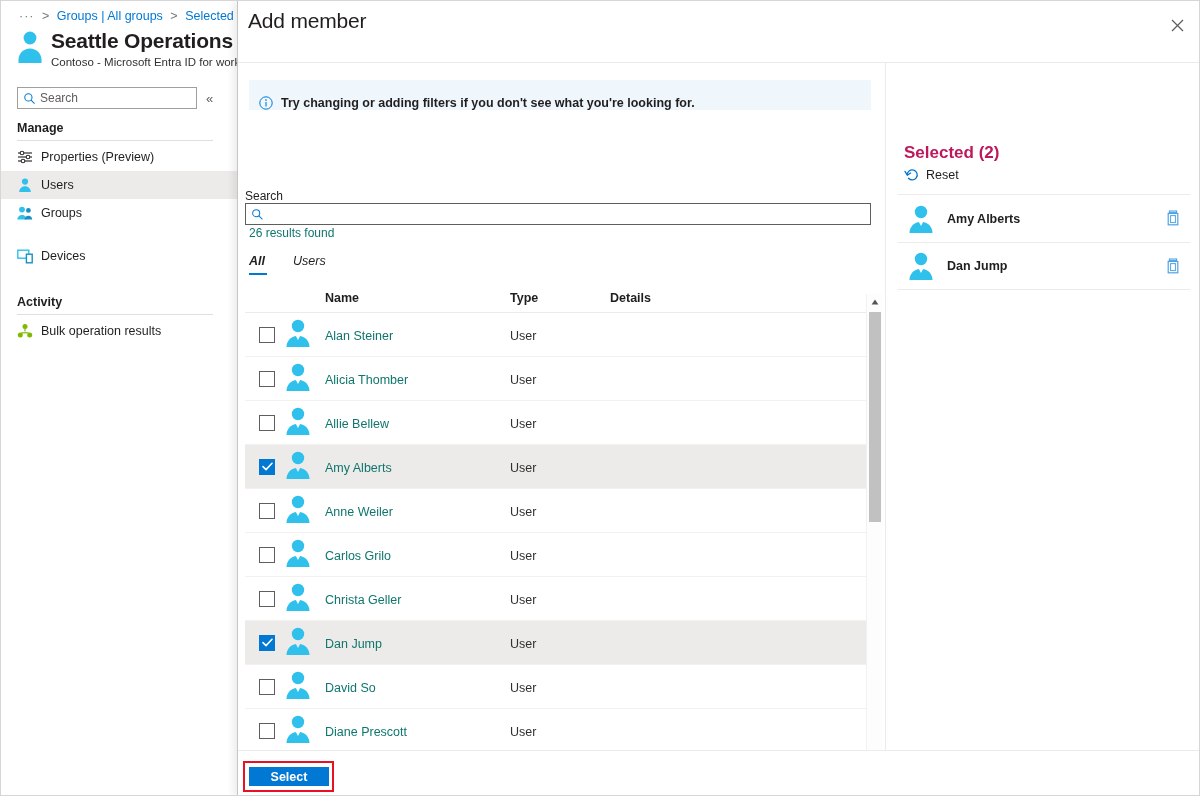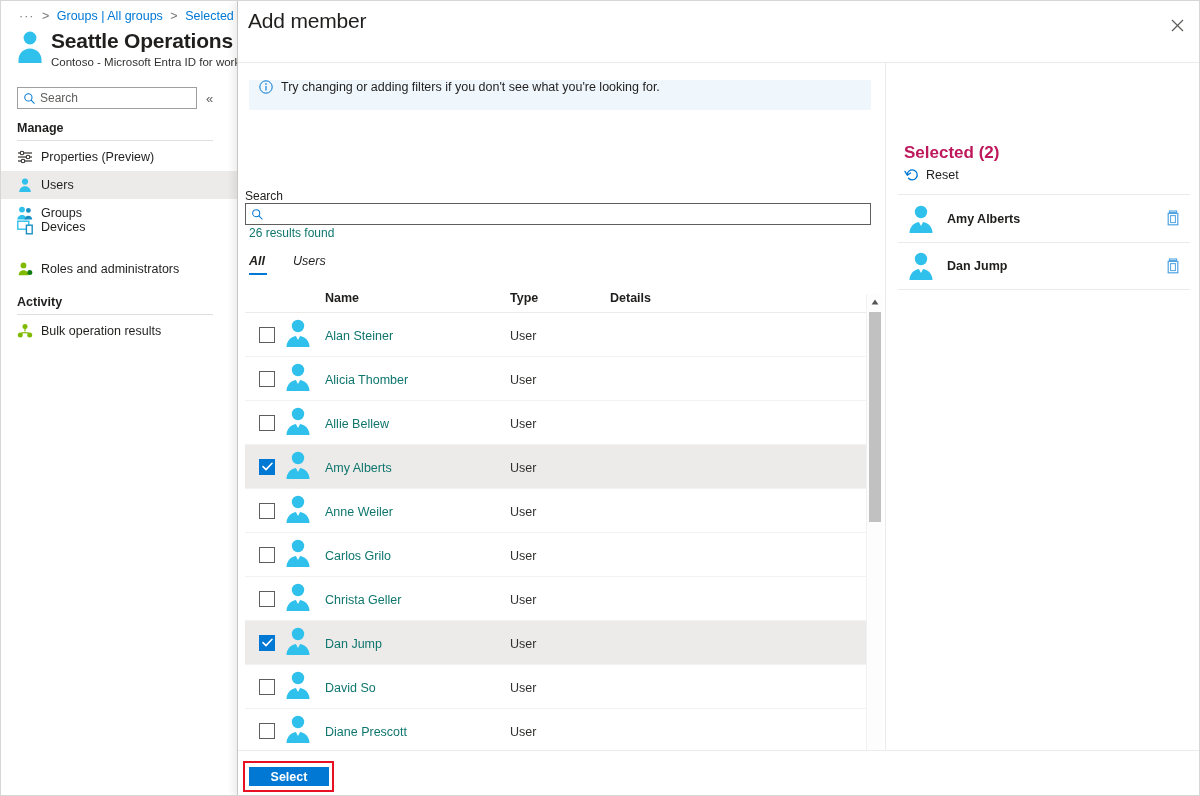--- a/index.html
+++ b/index.html
@@ -115,21 +115,21 @@
   .panel-right {
     position: relative; flex: 1; height: 687px;
     border-left: 1px solid #edebe9;
   }
 
   
   .info-bar {
     position: absolute; left: 11px; top: 17px;
     width: 622px; height: 30px;
     background: #eff6fc;
-    display: flex; align-items: flex-start; padding-left: 10px;
+    display: flex; align-items: flex-end; padding-left: 10px; font-weight: bold;
   }
   .info-bar .ib-icon { flex: 0 0 14px; margin-right: 8px; }
   .info-bar .ib-text { font-size: 12.5px; color: #201f1e; }
 
   .search-label {
     position: absolute; left: 7px; top: 126px;
     font-size: 12px; color: #201f1e;
   }
   .search-field {
     position: absolute; left: 7px; top: 140px;
@@ -350,36 +350,28 @@
     <div class="nav-item" style="top:198px;">
       <svg class="ni-icon" viewBox="0 0 16 16">
         <circle cx="5" cy="4.6" r="2.9" fill="#2fc0ec"></circle>
         <path d="M0.3 14.6c0-2.6 2.1-4.7 4.7-4.7s4.7 2.1 4.7 4.7z" fill="#2fc0ec"></path>
         <circle cx="11.4" cy="5.4" r="2.4" fill="#1a8fc4"></circle>
         <path d="M7.6 14.6c0-2.1 1.7-3.8 3.8-3.8s3.8 1.7 3.8 3.8z" fill="#1a8fc4"></path>
       </svg>
       <span class="ni-label">Groups</span>
     </div>
 
-    <div class="nav-item" style="top:212px;">
+    <div class="nav-item" style="top:241px;">
       <svg class="ni-icon" viewBox="0 0 16 16">
         <rect x="0.8" y="2.2" width="11" height="8" fill="#fff" stroke="#2fc0ec" stroke-width="1.4"></rect>
         <rect x="9.4" y="6.2" width="5.8" height="8.6" fill="#fff" stroke="#1a8fc4" stroke-width="1.4"></rect>
       </svg>
       <span class="ni-label">Devices</span>
     </div>
 
-    <div class="nav-item" style="top:254px;">
-      <svg class="ni-icon" viewBox="0 0 16 16">
-        <circle cx="6.5" cy="4.4" r="2.9" fill="#7fba00"></circle>
-        <path d="M1.6 14.2c0-2.7 2.2-4.9 4.9-4.9s4.9 2.2 4.9 4.9z" fill="#7fba00"></path>
-        <circle cx="12.8" cy="11.6" r="2.5" fill="#107c10"></circle>
-      </svg>
-      <span class="ni-label">Roles and administrators</span>
-    </div>
 
     <div class="nav-group-label" style="top:294px;">Activity</div>
     <div class="nav-rule" style="top:313px;"></div>
 
     <div class="nav-item" style="top:316px;">
       <svg class="ni-icon" viewBox="0 0 16 16">
         <circle cx="8" cy="3.4" r="2.5" fill="#7fba00"></circle>
         <circle cx="3.3" cy="12" r="2.5" fill="#7fba00"></circle>
         <circle cx="12.7" cy="12" r="2.5" fill="#7fba00"></circle>
         <line x1="8" y1="5.6" x2="8" y2="8.6" stroke="#7fba00" stroke-width="1.2"></line>

